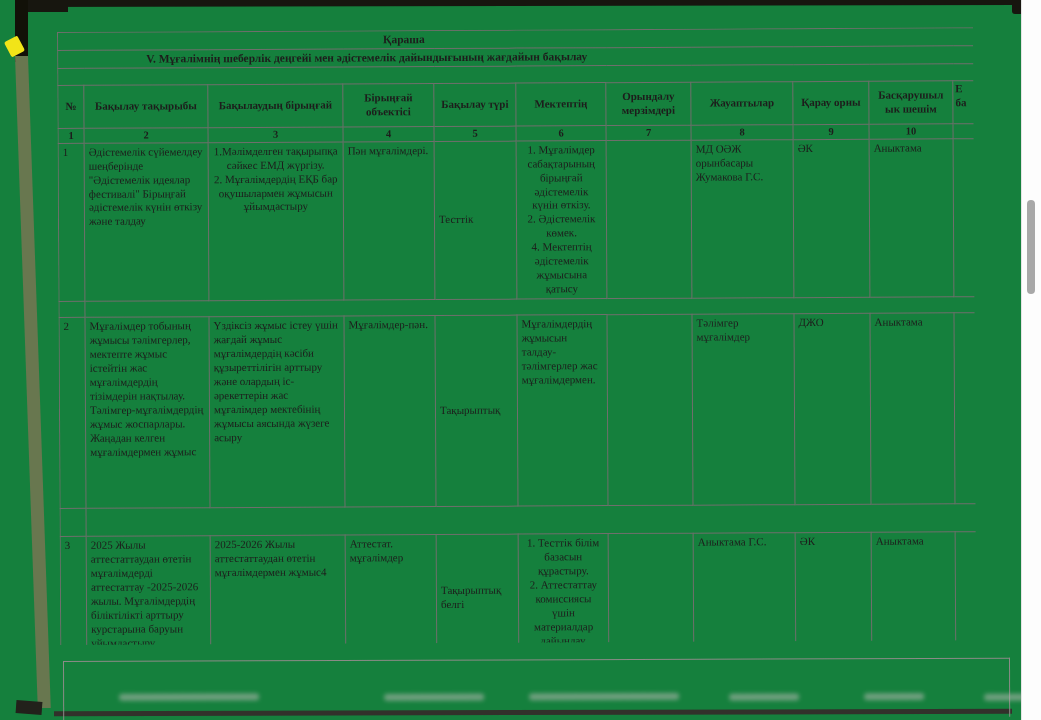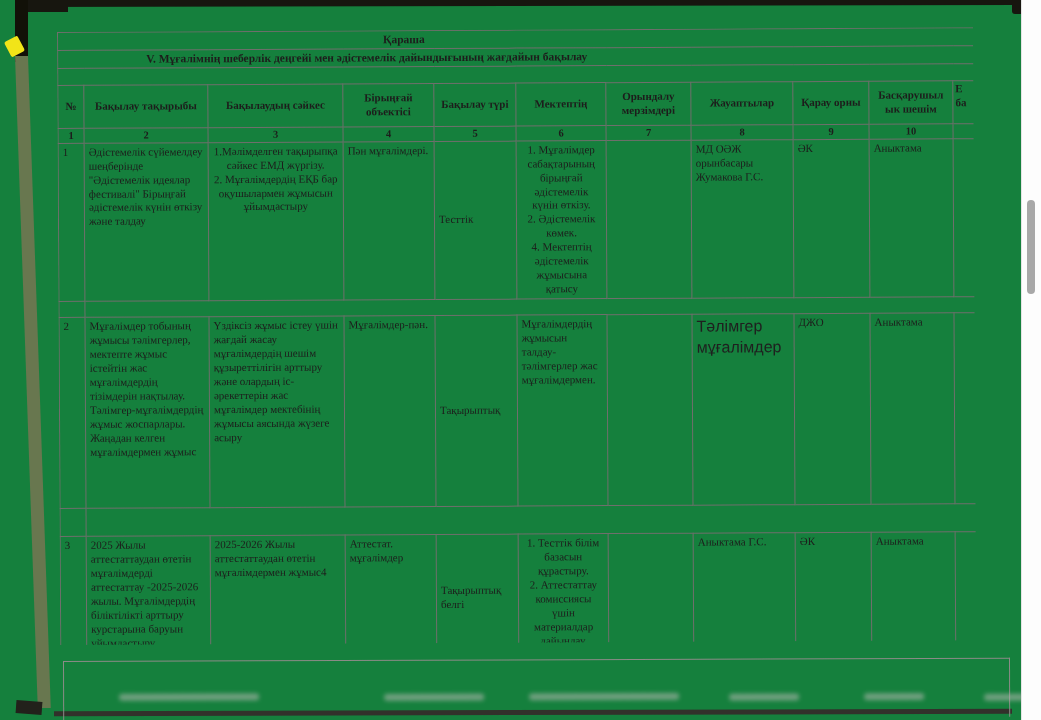--- a/index.html
+++ b/index.html
@@ -29,21 +29,21 @@
   td.section-cell { padding-left:88px; height:15px; }
   tr.gap-row td { height:12px; border-right:none; }
   tr.head-row th { font-weight:bold; text-align:center; vertical-align:middle; height:40px; padding:1px 2px; }
   tr.num-row td { font-weight:bold; text-align:center; height:14px; font-size:10.5px; padding:0 2px; }
   tr.data-row { height:auto; }
   tr.r1 { height:154px; } tr.r2 { height:191px; } tr.r3 { height:126px; }
   tr.spacer-a td { height:11px; } tr.spacer-b td { height:23px; }
   tr.spacer-a td.sp-rest, tr.spacer-b td.sp-rest { border-right:none; }
   .pre { white-space:pre-line;text-align:center; }
   td.v-mid { vertical-align:middle; }
-  td.sans { font-family:Liberation Sans, sans-serif; font-size:16px; color:#1f1f1f; }
+  td.sans { font-family:Liberation Serif, serif; font-size:11px; color:#1f1f1f; }
   
   .bottom-box { position:absolute; left:63px; top:661px; width:945px; height:58px;
                 border:1px solid #8b8b87; border-bottom:none; transform:rotate(-0.2deg); transform-origin:left top; }
   .ghost { position:absolute; height:7px; background:#b9b9b4; opacity:0.55; filter:blur(2px); border-radius:3px; }
   
   .scrollbar-track { position:absolute; right:0; top:0; width:19px; height:720px; background:#fdfdfd; border-left:1px solid #e4e4e4; }
   .scrollbar-thumb { position:absolute; left:5px; top:200px; width:8px; height:94px; border-radius:4px; }
 </style>
 </head>
 <body>
@@ -80,21 +80,21 @@
       </tr>
       <tr class="title-row">
         <td class="section-cell" colspan="11">V. Мұғалімнің шеберлік деңгейі мен әдістемелік дайындығының жағдайын бақылау</td>
       </tr>
       <tr class="gap-row">
             <td colspan="11" style="border-right:none;"></td>
           </tr>
       <tr class="head-row">
         <th>№</th>
         <th>Бақылау тақырыбы</th>
-        <th>Бақылаудың сәйкес</th>
+        <th>Бақылаудың бірыңғай</th>
         <th>Бірыңғай объектісі</th>
         <th>Бақылау түрі</th>
         <th>Мектептің</th>
         <th>Орындалу мерзімдері</th>
         <th>Жауаптылар</th>
         <th>Қарау орны</th>
         <th>Басқарушыл ык шешім</th>
         <th class="pre" style="text-align:left; vertical-align:top;">Е
 ба</th>
       </tr>
@@ -128,21 +128,21 @@
         <td>Аныктама</td>
         <td></td>
       </tr>
       <tr class="spacer-a">
         <td></td>
             <td class="sp-rest" colspan="10"></td>
       </tr>
       <tr class="data-row r2">
         <td>2</td>
         <td>Мұғалімдер тобының жұмысы тәлімгерлер, мектепте жұмыс істейтін жас мұғалімдердің тізімдерін нақтылау. Тәлімгер-мұғалімдердің жұмыс жоспарлары. Жаңадан келген мұғалімдермен жұмыс</td>
-        <td>Үздіксіз жұмыс істеу үшін жағдай жасау мұғалімдердің шешім құзыреттілігін арттыру және олардың іс-әрекеттерін жас мұғалімдер мектебінің жұмысы аясында жүзеге асыру</td>
+        <td>Үздіксіз жұмыс істеу үшін жағдай жұмыс мұғалімдердің кәсіби құзыреттілігін арттыру және олардың іс-әрекеттерін жас мұғалімдер мектебінің жұмысы аясында жүзеге асыру</td>
         <td>Мұғалімдер-пән.</td>
         <td class="v-mid">Тақырыптық</td>
         <td>Мұғалімдердің жұмысын талдау-тәлімгерлер жас мұғалімдермен.</td>
         <td></td>
         <td class="sans">Тәлімгер мұғалімдер</td>
         <td>ДЖО</td>
         <td>Аныктама</td>
         <td></td>
       </tr>
       <tr class="spacer-b">

